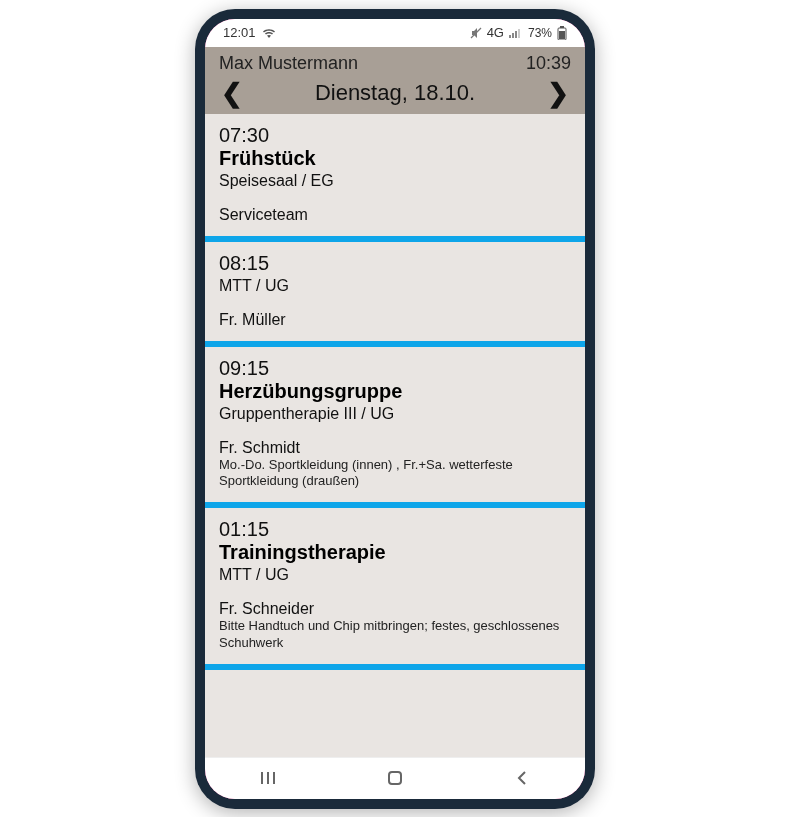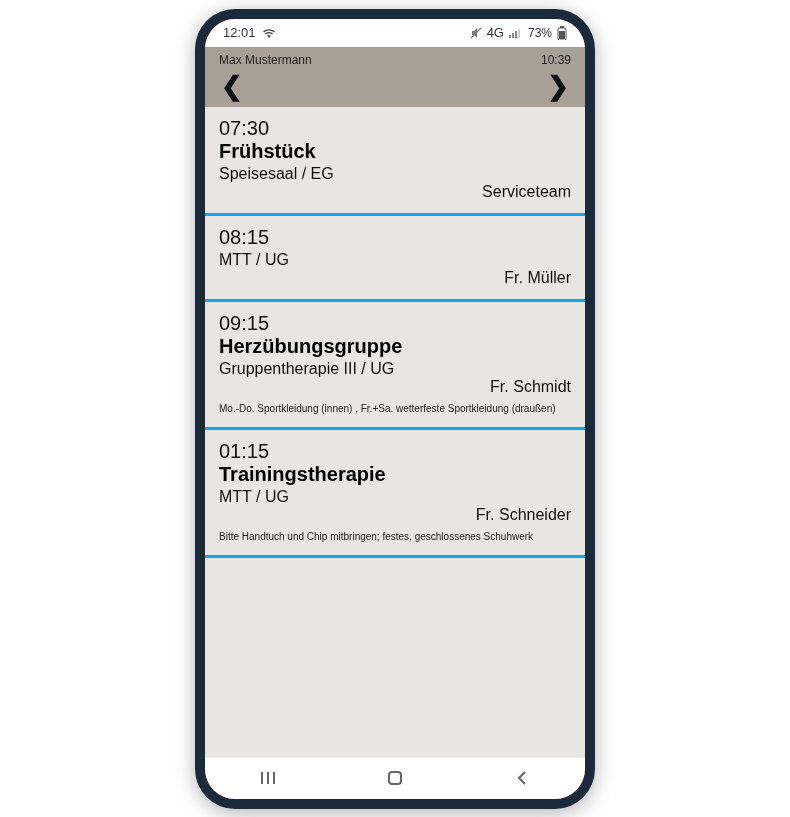--- a/index.html
+++ b/index.html
@@ -42,21 +42,21 @@
   .status-left { display: flex; align-items: center; gap: 6px; }
   .status-right { display: flex; align-items: center; gap: 5px; }
   .status-right span { font-size: 12px; }
   .app-header {
     background: #a89f96;
     padding: 4px 10px 8px;
   }
   .app-header-row1 {
     display: flex;
     justify-content: space-between;
-    font-size: 12px;
+    font-size: 18px;
     color: #222;
     padding: 2px 4px;
   }
   .app-header-row2 {
     display: flex;
     align-items: center;
     justify-content: space-between;
     padding: 4px 2px 0;
   }
   .nav-arrow {
@@ -71,27 +71,27 @@
     font-size: 22px;
     color: #111;
   }
   .schedule {
     flex: 1;
     background: #e9e5e2;
     overflow-y: auto;
   }
   .entry {
     padding: 10px 14px 12px;
-    border-bottom: 3px solid #0ea5e9;
+    border-bottom: 6px solid #0ea5e9;
   }
   .entry .time { font-size: 20px; color: #111; }
   .entry .title { font-size: 20px; font-weight: bold; color: #000; margin-top: 0; }
   .entry .location { font-size: 16px; color: #111; margin-top: 2px; }
-  .entry .instructor { font-size: 16px; color: #111; margin-top: 0; text-align: right; }
-  .entry .note { font-size: 10px; color: #222; margin-top: 6px; line-height: 1.3; }
+  .entry .instructor { font-size: 16px; color: #111; margin-top: 16px; }
+  .entry .note { font-size: 13px; color: #222; margin-top: 0; line-height: 1.3; }
   .entry .note:empty { display: none; }
   .nav-bar {
     height: 42px;
     background: #fff;
     display: flex;
     justify-content: space-around;
     align-items: center;
     border-top: 1px solid #eee;
   }
   .nav-bar .nav-btn {
@@ -147,20 +147,21 @@
       </div>
     </div>
 
     <div class="app-header">
       <div class="app-header-row1">
         <span>Max Mustermann</span>
         <span>10:39</span>
       </div>
       <div class="app-header-row2">
         <span class="nav-arrow">❮</span>
+        <span class="date-title">Dienstag, 18.10.</span>
         <span class="nav-arrow">❯</span>
       </div>
     </div>
 
     <div class="schedule">
       <div class="entry">
         <div class="time">07:30</div>
         <div class="title">Frühstück</div>
         <div class="location">Speisesaal / EG</div>
         <div class="instructor">Serviceteam</div>

